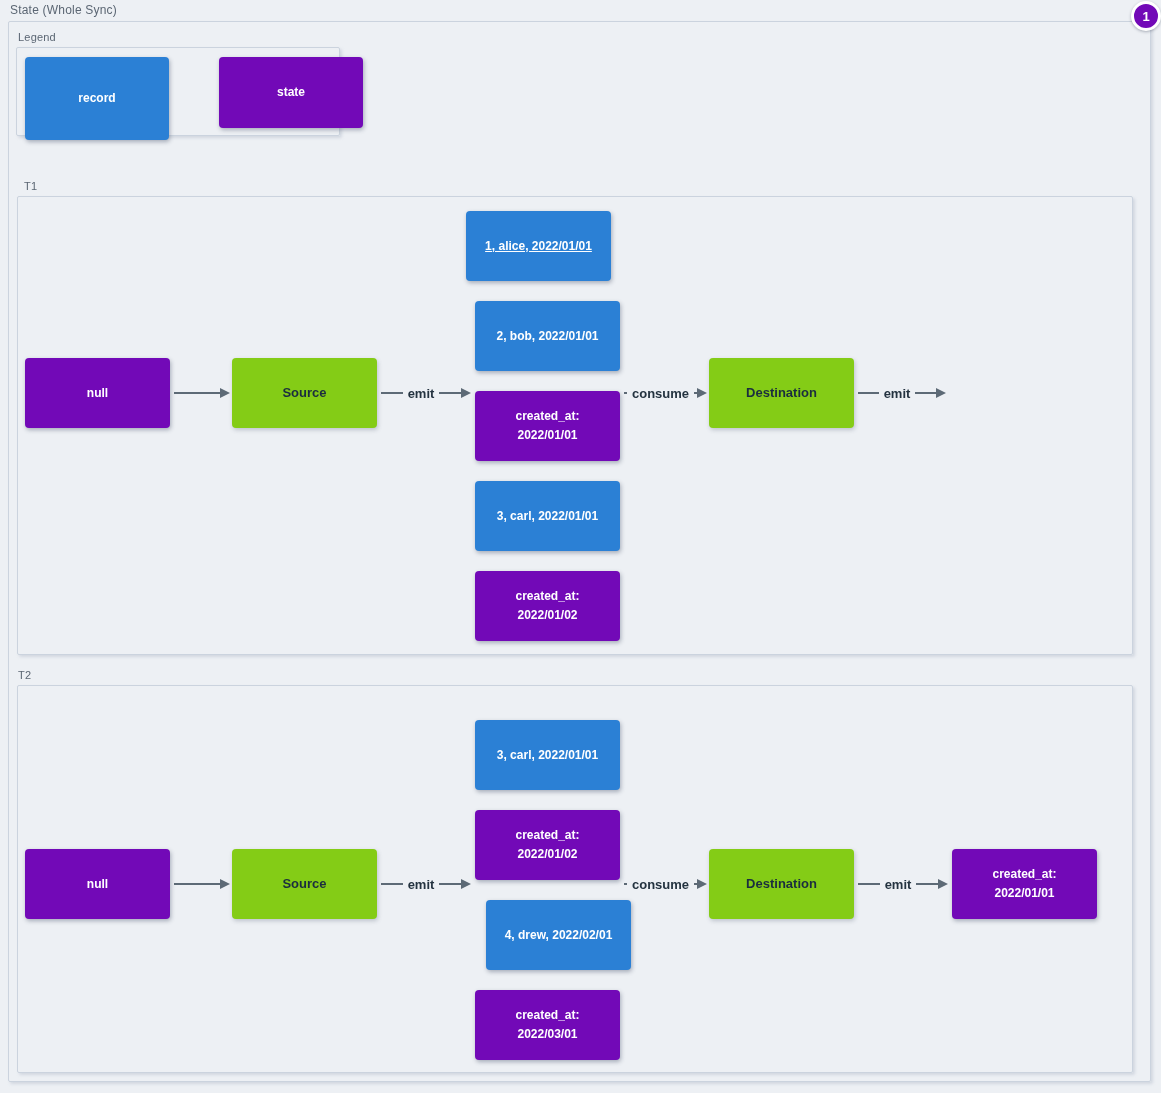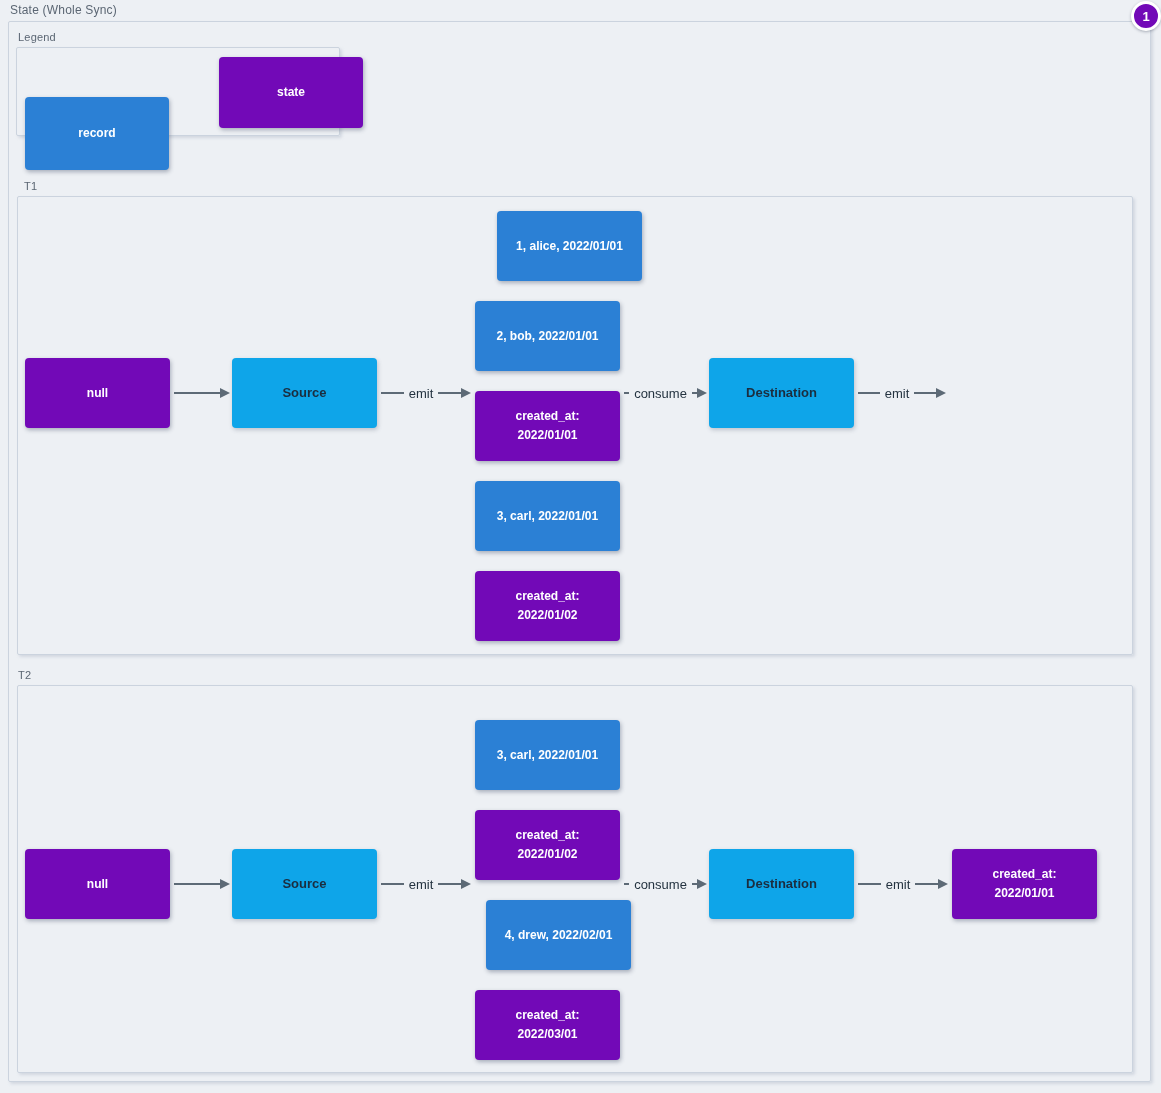--- a/index.html
+++ b/index.html
@@ -43,31 +43,31 @@
     position:absolute;
     width:145px;height:70px;
     border-radius:4px;
     display:flex;align-items:center;justify-content:center;
     text-align:center;
     font-size:12px;font-weight:700;
     box-shadow:1px 2px 4px rgba(80,92,112,0.45);
   }
   .node.record{background:var(--c-record);color:#ffffff;}
   .node.state{background:var(--c-state);color:#ffffff;}
-  .node.plain{background:#0ea5e9;color:var(--c-dark_text);font-size:13px;font-weight:600;box-shadow:1px 2px 4px rgba(80,92,112,0.30);}
+  .node.plain{background:#84cc16;color:var(--c-dark_text);font-size:13px;font-weight:600;box-shadow:1px 2px 4px rgba(80,92,112,0.30);}
   .node .wrap{max-width:100px;line-height:1.55;}
 
   
   .edge{
     position:absolute;height:16px;
     display:flex;align-items:center;
   }
   .edge .seg{flex:1;height:2px;background:var(--c-edge);}
   .edge .lbl{
-    margin:0 5px;font-size:13px;font-weight:400;color:#243340;line-height:1;white-space:nowrap;
+    margin:0 5px;font-size:13px;font-weight:700;color:#243340;line-height:1;white-space:nowrap;
   }
   .edge .head{
     width:0;height:0;flex:0 0 auto;
     border-left:10px solid var(--c-edge);
     border-top:5px solid transparent;
     border-bottom:5px solid transparent;
   }
 
   
   .badge{
@@ -87,21 +87,21 @@
 
   <div class="group-label title-label" style="left:10px;top:3px;">State (Whole Sync)</div>
   <div class="group" style="left:8px;top:21px;width:1143px;height:1061px;"></div>
 
   <div class="badge">
     <span>1</span>
   </div>
 
   <div class="group-label" style="left:18px;top:31px;">Legend</div>
   <div class="group" style="left:16px;top:47px;width:324px;height:89px;"></div>
-  <div class="node record" style="left:25px;top:57px;width:144px;height:73px;margin-top:40px;">
+  <div class="node record" style="left:25px;top:57px;width:144px;height:83px;">
     <span class="wrap">record</span>
   </div>
   <div class="node state" style="left:187px;top:57px;width:144px;height:71px;margin-left:32px;">
     <span class="wrap">state</span>
   </div>
 
   <div class="group-label" style="left:24px;top:180px;">T1</div>
   <div class="group" style="left:17px;top:196px;width:1116px;height:459px;"></div>
 
   <div class="node state" style="left:25px;top:358px;">
@@ -117,21 +117,21 @@
     <span class="wrap">Source</span>
   </div>
 
   <div class="edge" style="left:381px;top:385px;width:90px;">
     <div class="seg"></div>
     <div class="lbl">emit</div>
     <div class="seg"></div>
     <div class="head"></div>
   </div>
 
-  <div class="node record" style="left:497px;top:211px;">
+  <div class="node record" style="left:466px;top:211px;text-decoration:underline;">
     <span class="wrap" style="max-width:130px;">1, alice, 2022/01/01</span>
   </div>
   <div class="node record" style="left:475px;top:301px;">
     <span class="wrap" style="max-width:130px;">2, bob, 2022/01/01</span>
   </div>
   <div class="node state" style="left:475px;top:391px;">
     <span class="wrap">created_at: 2022/01/01</span>
   </div>
   <div class="node record" style="left:475px;top:481px;">
     <span class="wrap" style="max-width:130px;">3, carl, 2022/01/01</span>

